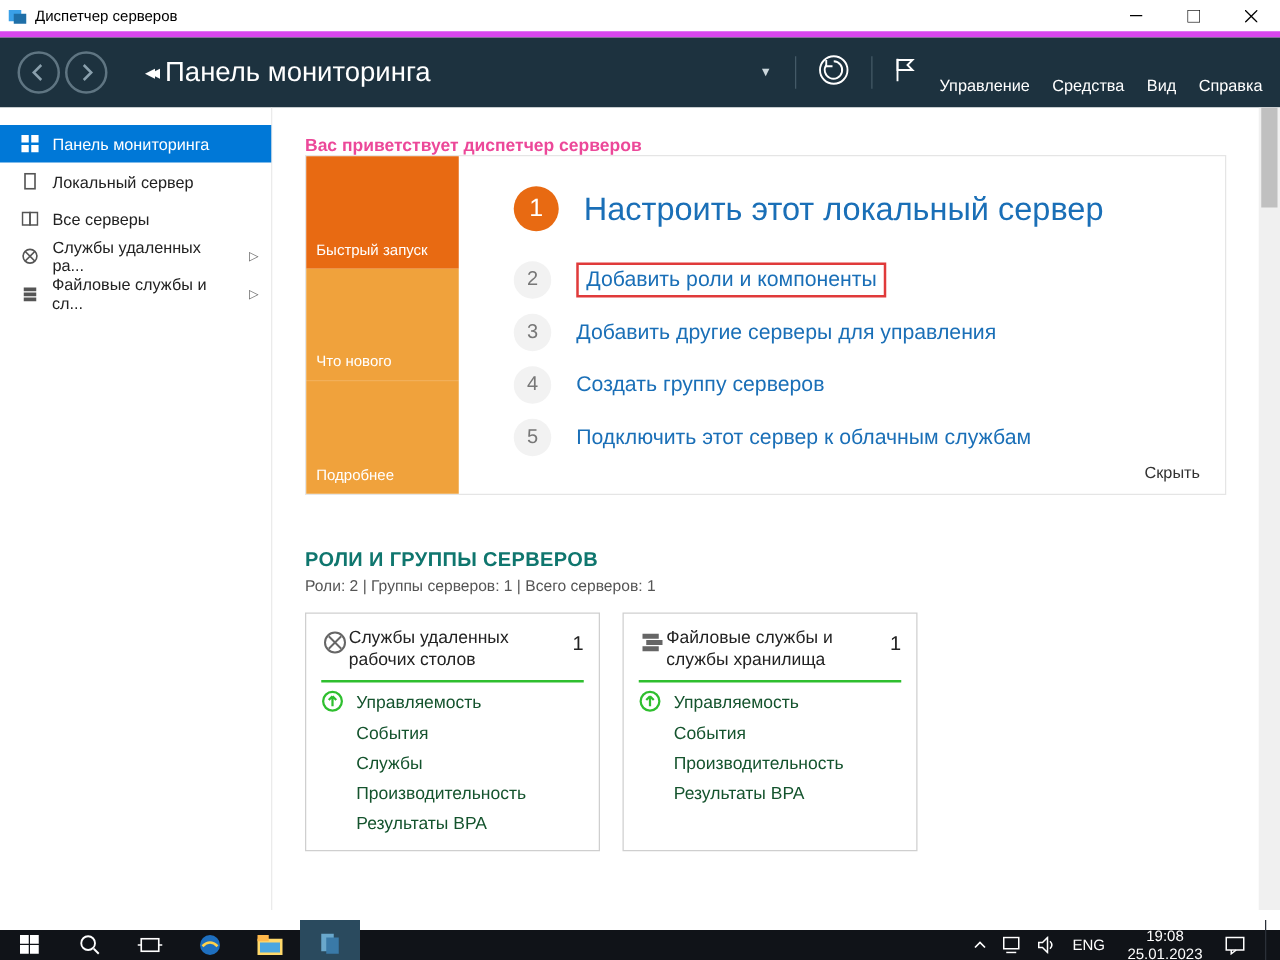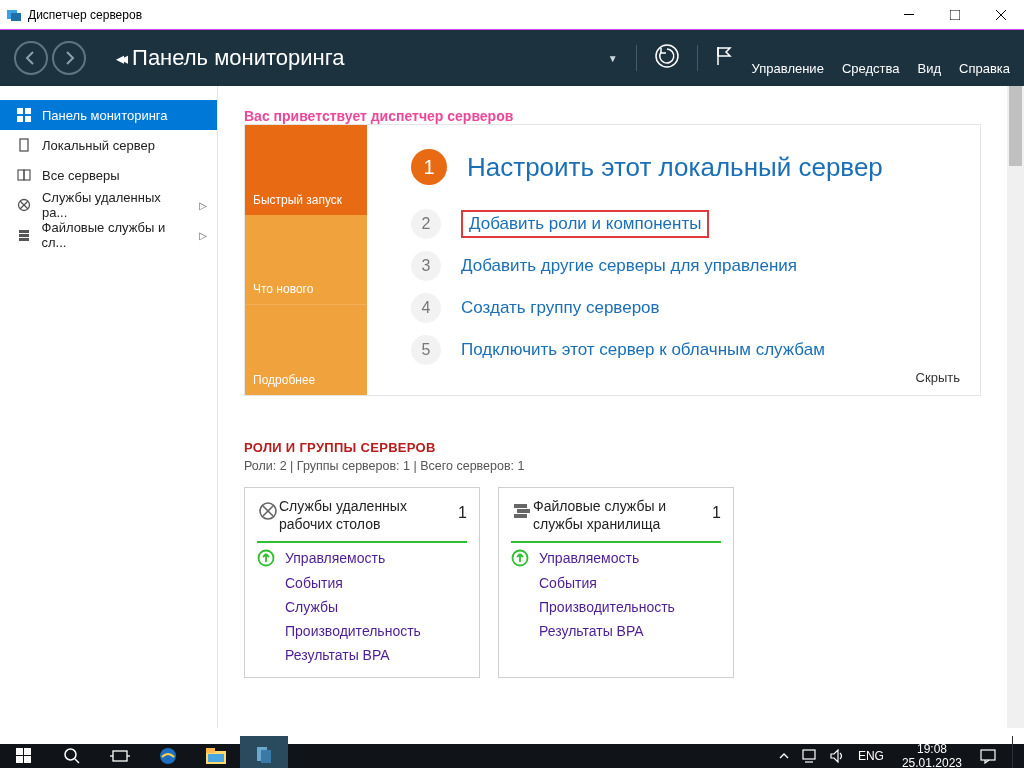--- a/index.html
+++ b/index.html
@@ -1,19 +1,19 @@
 <!DOCTYPE html>
 <html><head>
 <meta charset="utf-8">
 <style>
   * { box-sizing: border-box; margin: 0; padding: 0; font-family: "Segoe UI", Tahoma, sans-serif; }
   html, body { width: 1024px; height: 768px; overflow: hidden; background: #fff; }
 
   
-  .titlebar { height: 30px; display: flex; align-items: center; background: #fff; border-bottom: 1px solid #d946ef; }
+  .titlebar { height: 30px; display: flex; align-items: center; background: #fff; border-bottom: 5px solid #d946ef; }
   .titlebar .app-icon { width: 16px; height: 16px; margin: 0 6px 0 6px; display: inline-block; }
   .titlebar .title { font-size: 12px; color: #000; flex: 1; }
   .titlebar .win-controls { display: flex; }
   .titlebar .win-btn { width: 46px; height: 30px; display: flex; align-items: center; justify-content: center; font-size: 10px; color: #000; }
   .titlebar .win-btn svg { width: 10px; height: 10px; }
 
   
   .header { height: 56px; background: #1d323f; color: #fff; display: flex; align-items: center; padding: 0 14px; }
   .nav-arrows { display: flex; align-items: center; gap: 4px; }
   .circle-btn { width: 34px; height: 34px; border: 2px solid #5f7582; border-radius: 50%; display: flex; align-items: center; justify-content: center; }
@@ -51,30 +51,30 @@
   .wb-right { flex:1; padding: 24px 28px 6px 44px; position: relative; }
   .step-row { display: flex; align-items: center; gap: 20px; margin-bottom: 12px; }
   .num { width: 30px; height: 30px; border-radius: 50%; display:flex; align-items:center; justify-content:center; font-size:16px; color:#777; background:#f2f2f2; }
   .num.primary { background:#e86a12; color:#fff; width:36px; height:36px; font-size:20px; }
   .step-text { font-size: 17px; color:#1a6fb7; }
   .step-text.big { font-size: 26px; font-weight: 300; }
   .highlight-box { border: 2px solid #e03a3a; padding: 2px 6px; display: inline-block; }
   .hide-link { position: absolute; right: 20px; bottom: 10px; font-size: 13px; color: #333; }
 
   .roles-header { margin-top: 34px; }
-  .roles-title { font-size: 13px; font-weight: 700; color: #b91c1c; letter-spacing: 0.3px; margin-top: 44px; }
+  .roles-title { font-size: 16px; font-weight: 700; color: #0f766e; letter-spacing: 0.3px; margin-top: 44px; }
   .roles-sub { font-size: 12.5px; color: #555; margin-top: 4px; }
 
   .role-tiles { display: flex; gap: 18px; margin-top: 14px; }
   .tile { width: 236px; border: 1px solid #cfcfcf; padding: 10px 12px 12px 12px; }
   .tile-head { display: flex; align-items: flex-start; padding-bottom: 8px; border-bottom: 2px solid #2fbf2f; }
   .tile-head .t-icon { width:22px; height:22px; display:flex; align-items:center; justify-content:center; margin-top:2px; }
   .tile-head .t-title { flex:1; font-size: 14px; color:#222; line-height:1.25; }
   .tile-head .t-count { font-size: 16px; font-weight:400; color:#222; margin-top:6px; }
-  .tile-row { display:flex; align-items:center; gap:10px; padding: 6px 0 2px 0; font-size: 14px; color:#4c1d95; }
+  .tile-row { display:flex; align-items:center; gap:10px; padding: 6px 0 2px 0; font-size: 14px; color:#14532d; }
   .tile-row .r-icon { width:18px; height:18px; }
   .tile-row.sub { padding-left: 28px; }
 
   
   .taskbar { position: absolute; left:0; right:0; bottom:0; height: 24px; background: #101318; display:flex; align-items:center; color:#fff; }
   .taskbar .tb-left { display:flex; align-items:center; height:100%; }
   .tb-btn { width: 48px; height: 40px; display:flex; align-items:center; justify-content:center; }
   .tb-btn.active { background: #2a4a5e; border-bottom: 2px solid #76b9ed; }
   .taskbar .tb-right { margin-left:auto; display:flex; align-items:center; height:100%; gap: 12px; padding-right: 6px; }
   .tb-clock { font-size: 12px; text-align: center; line-height: 1.2; padding: 0 6px; }

